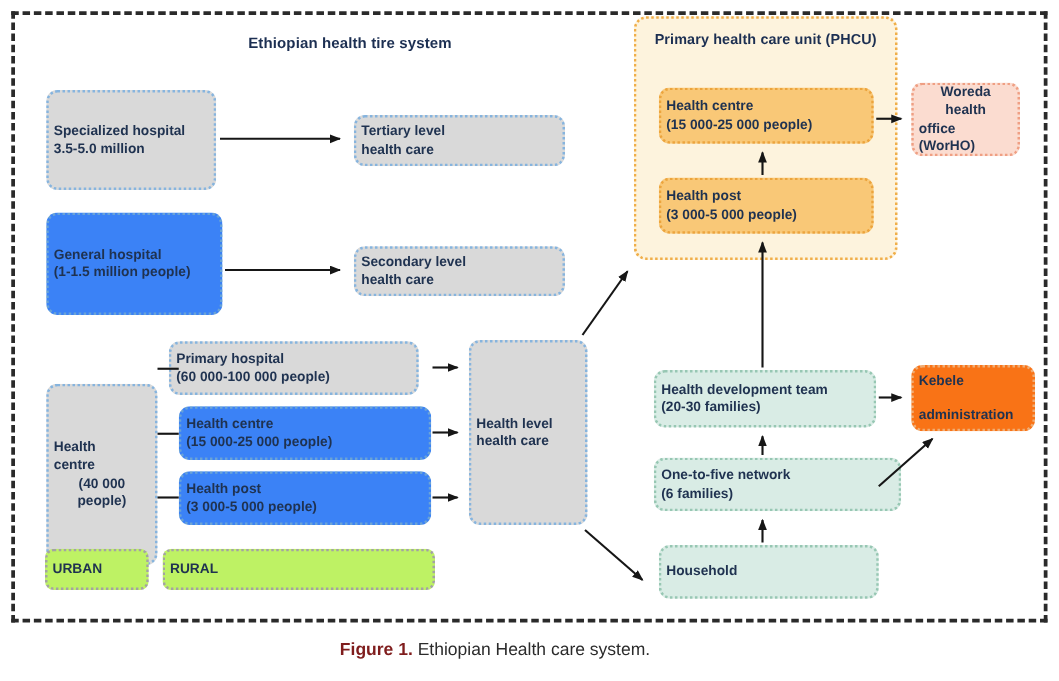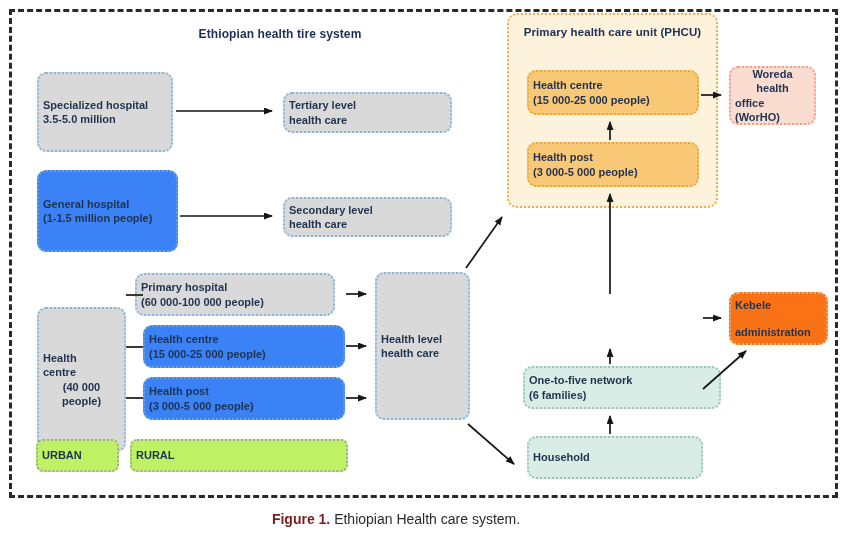--- a/index.html
+++ b/index.html
@@ -115,20 +115,24 @@
   <div class="box orange" style="left:527px;top:142px;width:172px;height:45px;">
     <span>Health post</span>
     <span>(3 000-5 000 people)</span>
   </div>
   <div class="box pinkbox" style="left:729px;top:66px;width:87px;height:59px;">
     <span>Woreda health</span>
     <span>office</span>
     <span>(WorHO)</span>
   </div>
 
+  <div class="box mint" style="left:523px;top:296px;width:178px;height:46px;">
+    <span>Health development team</span>
+    <span>(20-30 families)</span>
+  </div>
   <div class="box mint" style="left:523px;top:366px;width:198px;height:43px;">
     <span>One-to-five network</span>
     <span>(6 families)</span>
   </div>
   <div class="box mint" style="left:527px;top:436px;width:176px;height:43px;">
     <span>Household</span>
   </div>
   <div class="box peach" style="left:729px;top:292px;width:99px;height:53px;">
     <span>Kebele</span>
     <span>administration</span>

